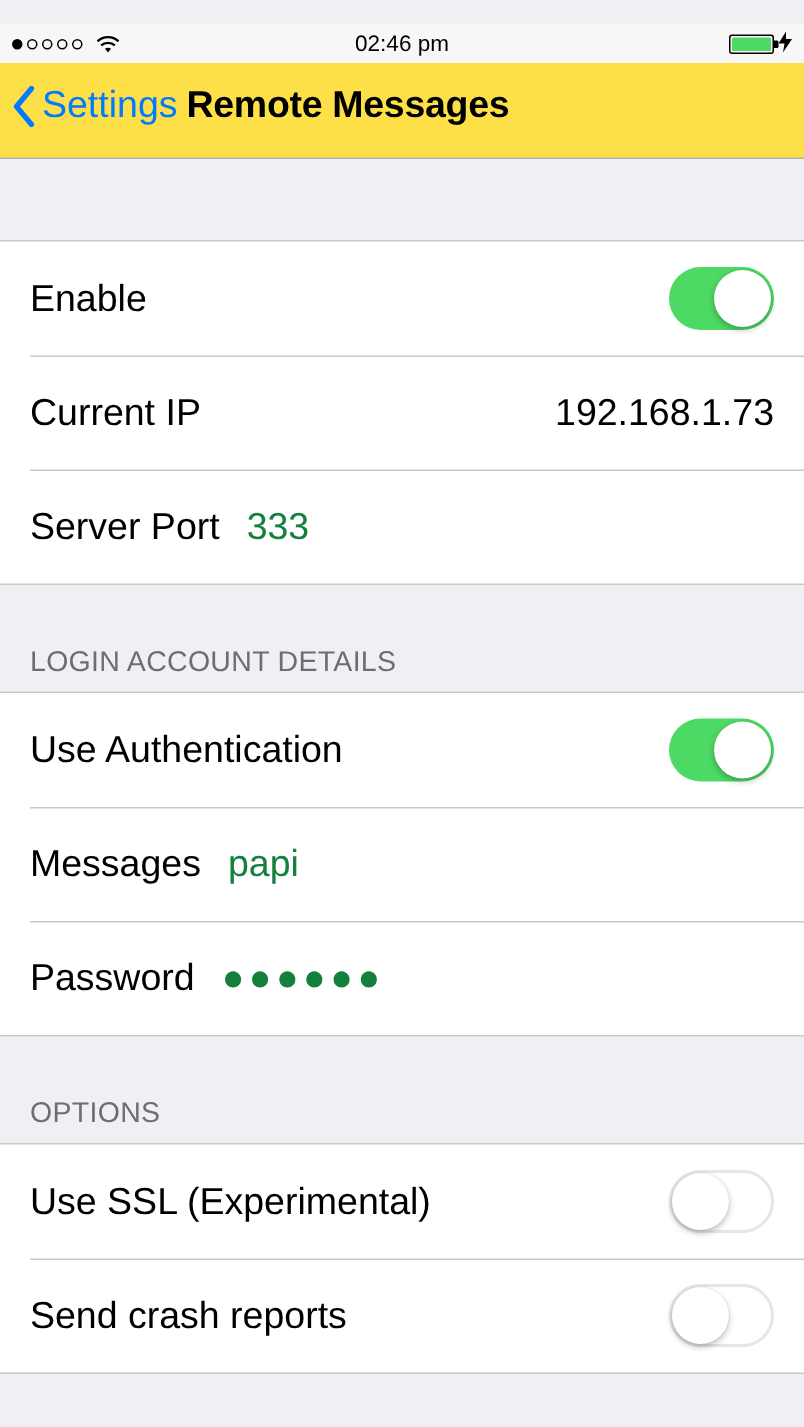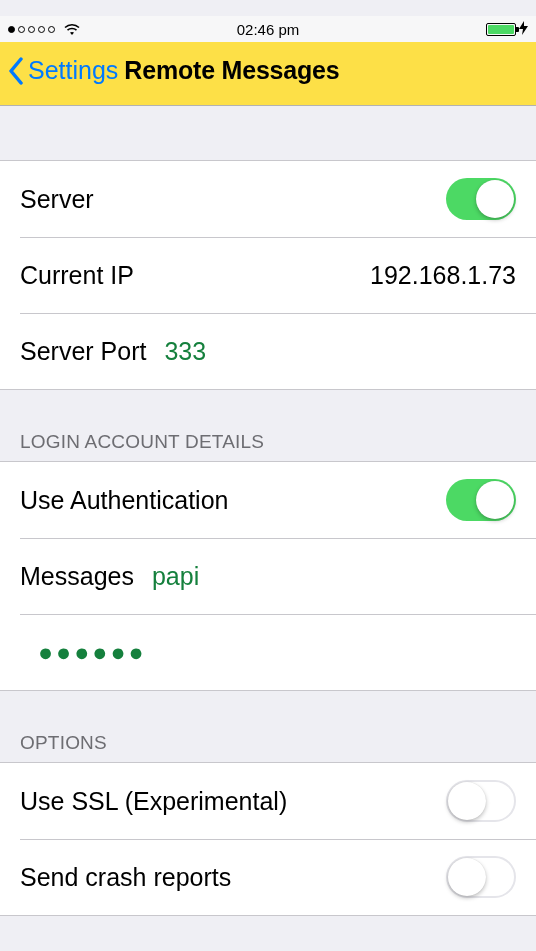--- a/index.html
+++ b/index.html
@@ -197,21 +197,21 @@
     </svg>
     <span>Settings</span>
   </div>
   <div class="nav-title">Remote Messages</div>
 </div>
 
 <div class="gap-top"></div>
 
 <div class="group">
   <div class="row">
-    <span class="row-label">Server</span>
+    <span class="row-label">Enable</span>
     <span class="row-spacer"></span>
     <div class="switch on">
         <div class="knob"></div>
       </div>
   </div>
   <div class="row">
     <span class="row-label">Current IP</span>
     <span class="row-spacer"></span>
     <span class="row-value">192.168.1.73</span>
   </div>
@@ -231,20 +231,21 @@
       <div class="switch on">
           <div class="knob"></div>
         </div>
     </div>
     <div class="row">
       <span class="row-label">Messages</span>
       <span class="row-input-value">papi</span>
       <span class="row-spacer"></span>
     </div>
     <div class="row">
+      <span class="row-label">Password</span>
       <span class="row-input-value pw">●●●●●●</span>
       <span class="row-spacer"></span>
     </div>
   </div>
 </div>
 
 <div class="section">
   <div class="section-header">OPTIONS</div>
   <div class="group">
     <div class="row">

